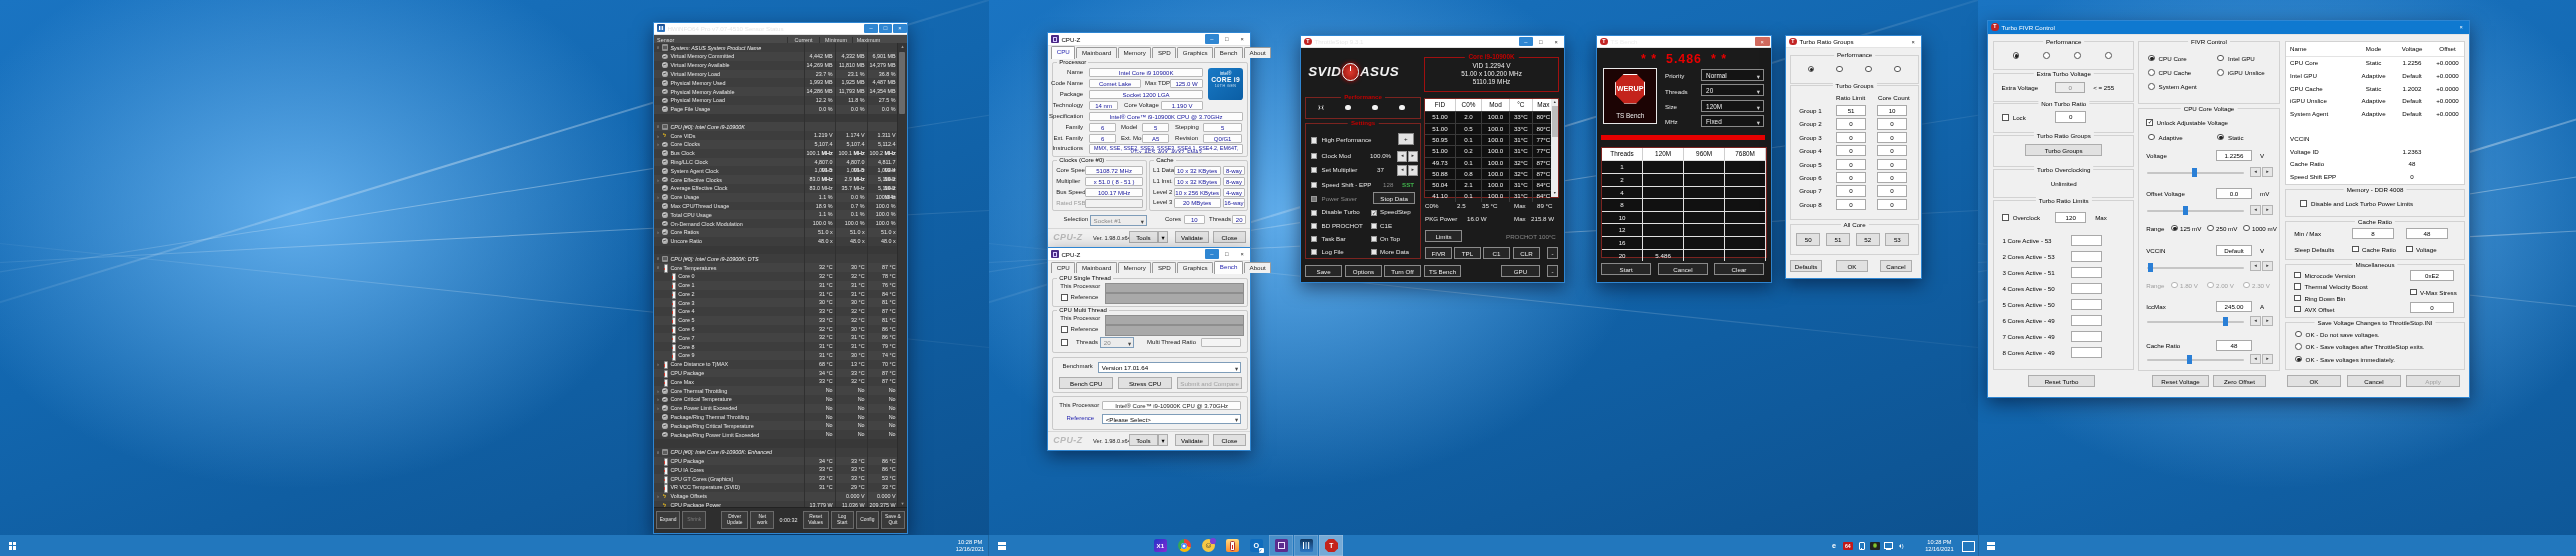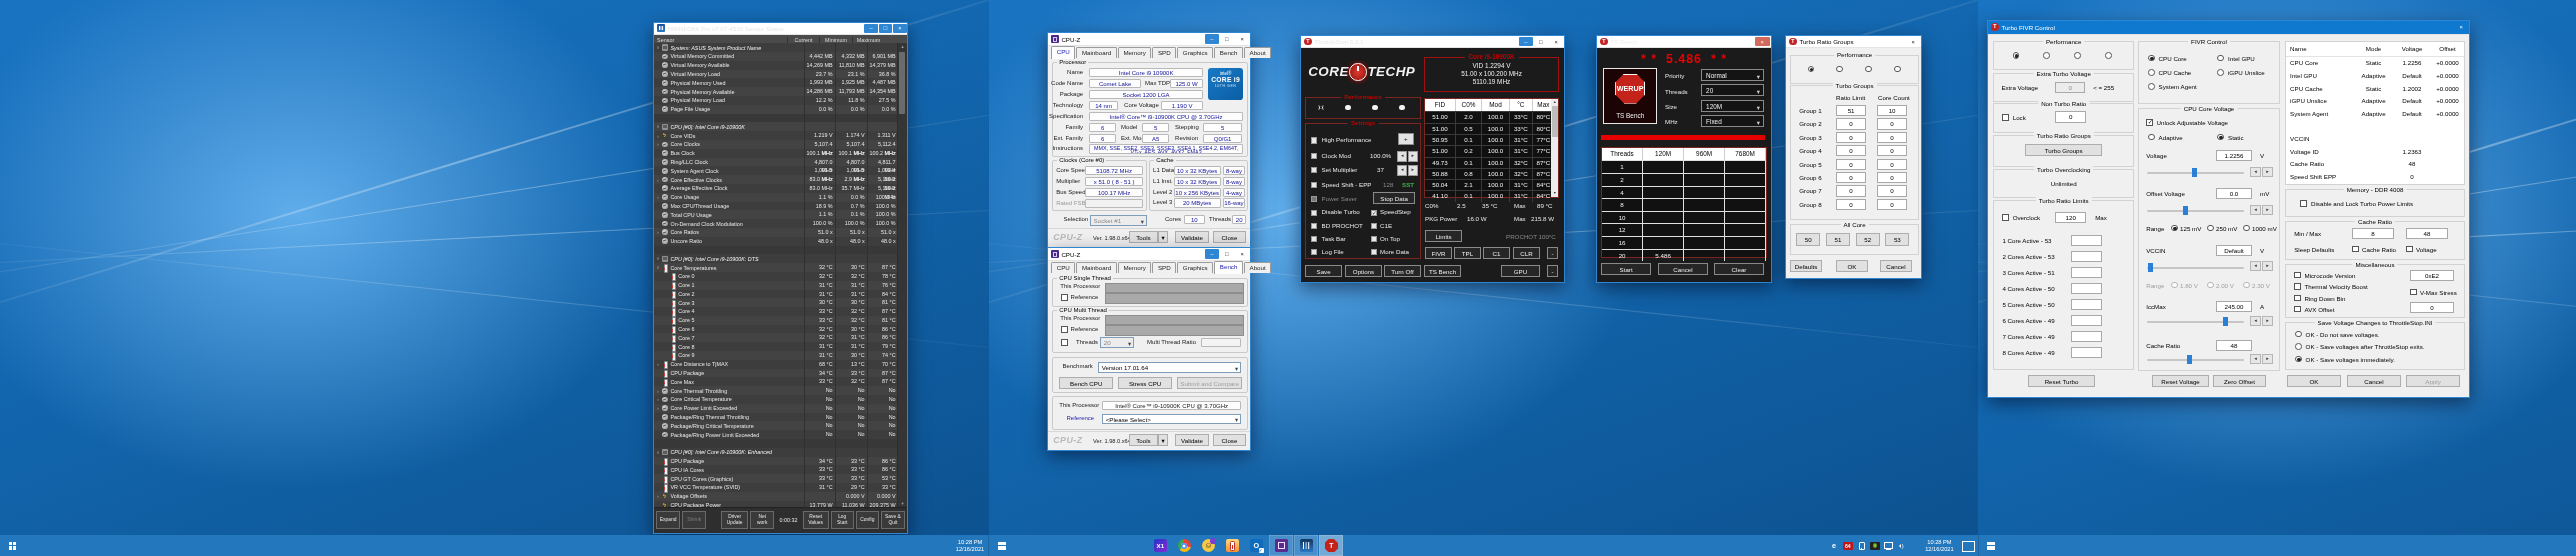--- a/index.html
+++ b/index.html
@@ -894,23 +894,23 @@
     <div class="tbar" style="height:11.3px;">
       <span class="appico tsi"></span>
       <span class="t-title">ThrottleStop 9.3.1</span>
       <span class="tb-ctl">
         <span class="tbtn acc">–</span>
         <span class="tbtn">□</span>
         <span class="tbtn">×</span>
       </span>
     </div>
     <div class="tpu" style="left:7.2px;top:27px;">
-      <span>CORE</span>
+      <span>SVID</span>
         <span class="pwr"></span>
-        <span>TECHP</span>
+        <span>ASUS</span>
     </div>
     <div class="cpubox" style="left:123px;top:20.6px;width:133px;height:33px;">
       <span class="bt">Core i9-10900K</span>
       <span class="ln" style="top:4.1px;">VID   1.2294 V</span>
       <span class="ln" style="top:12.4px;">51.00 x 100.200 MHz</span>
       <span class="ln" style="top:20.6px;">5110.19 MHz</span>
     </div>
     <div class="tsgrp" style="left:4.1px;top:61px;width:114px;height:19.6px;">
       <span class="gt">Performance</span>
       <span class="tsrad s" style="left:12.4px;top:6.7px;"></span>

